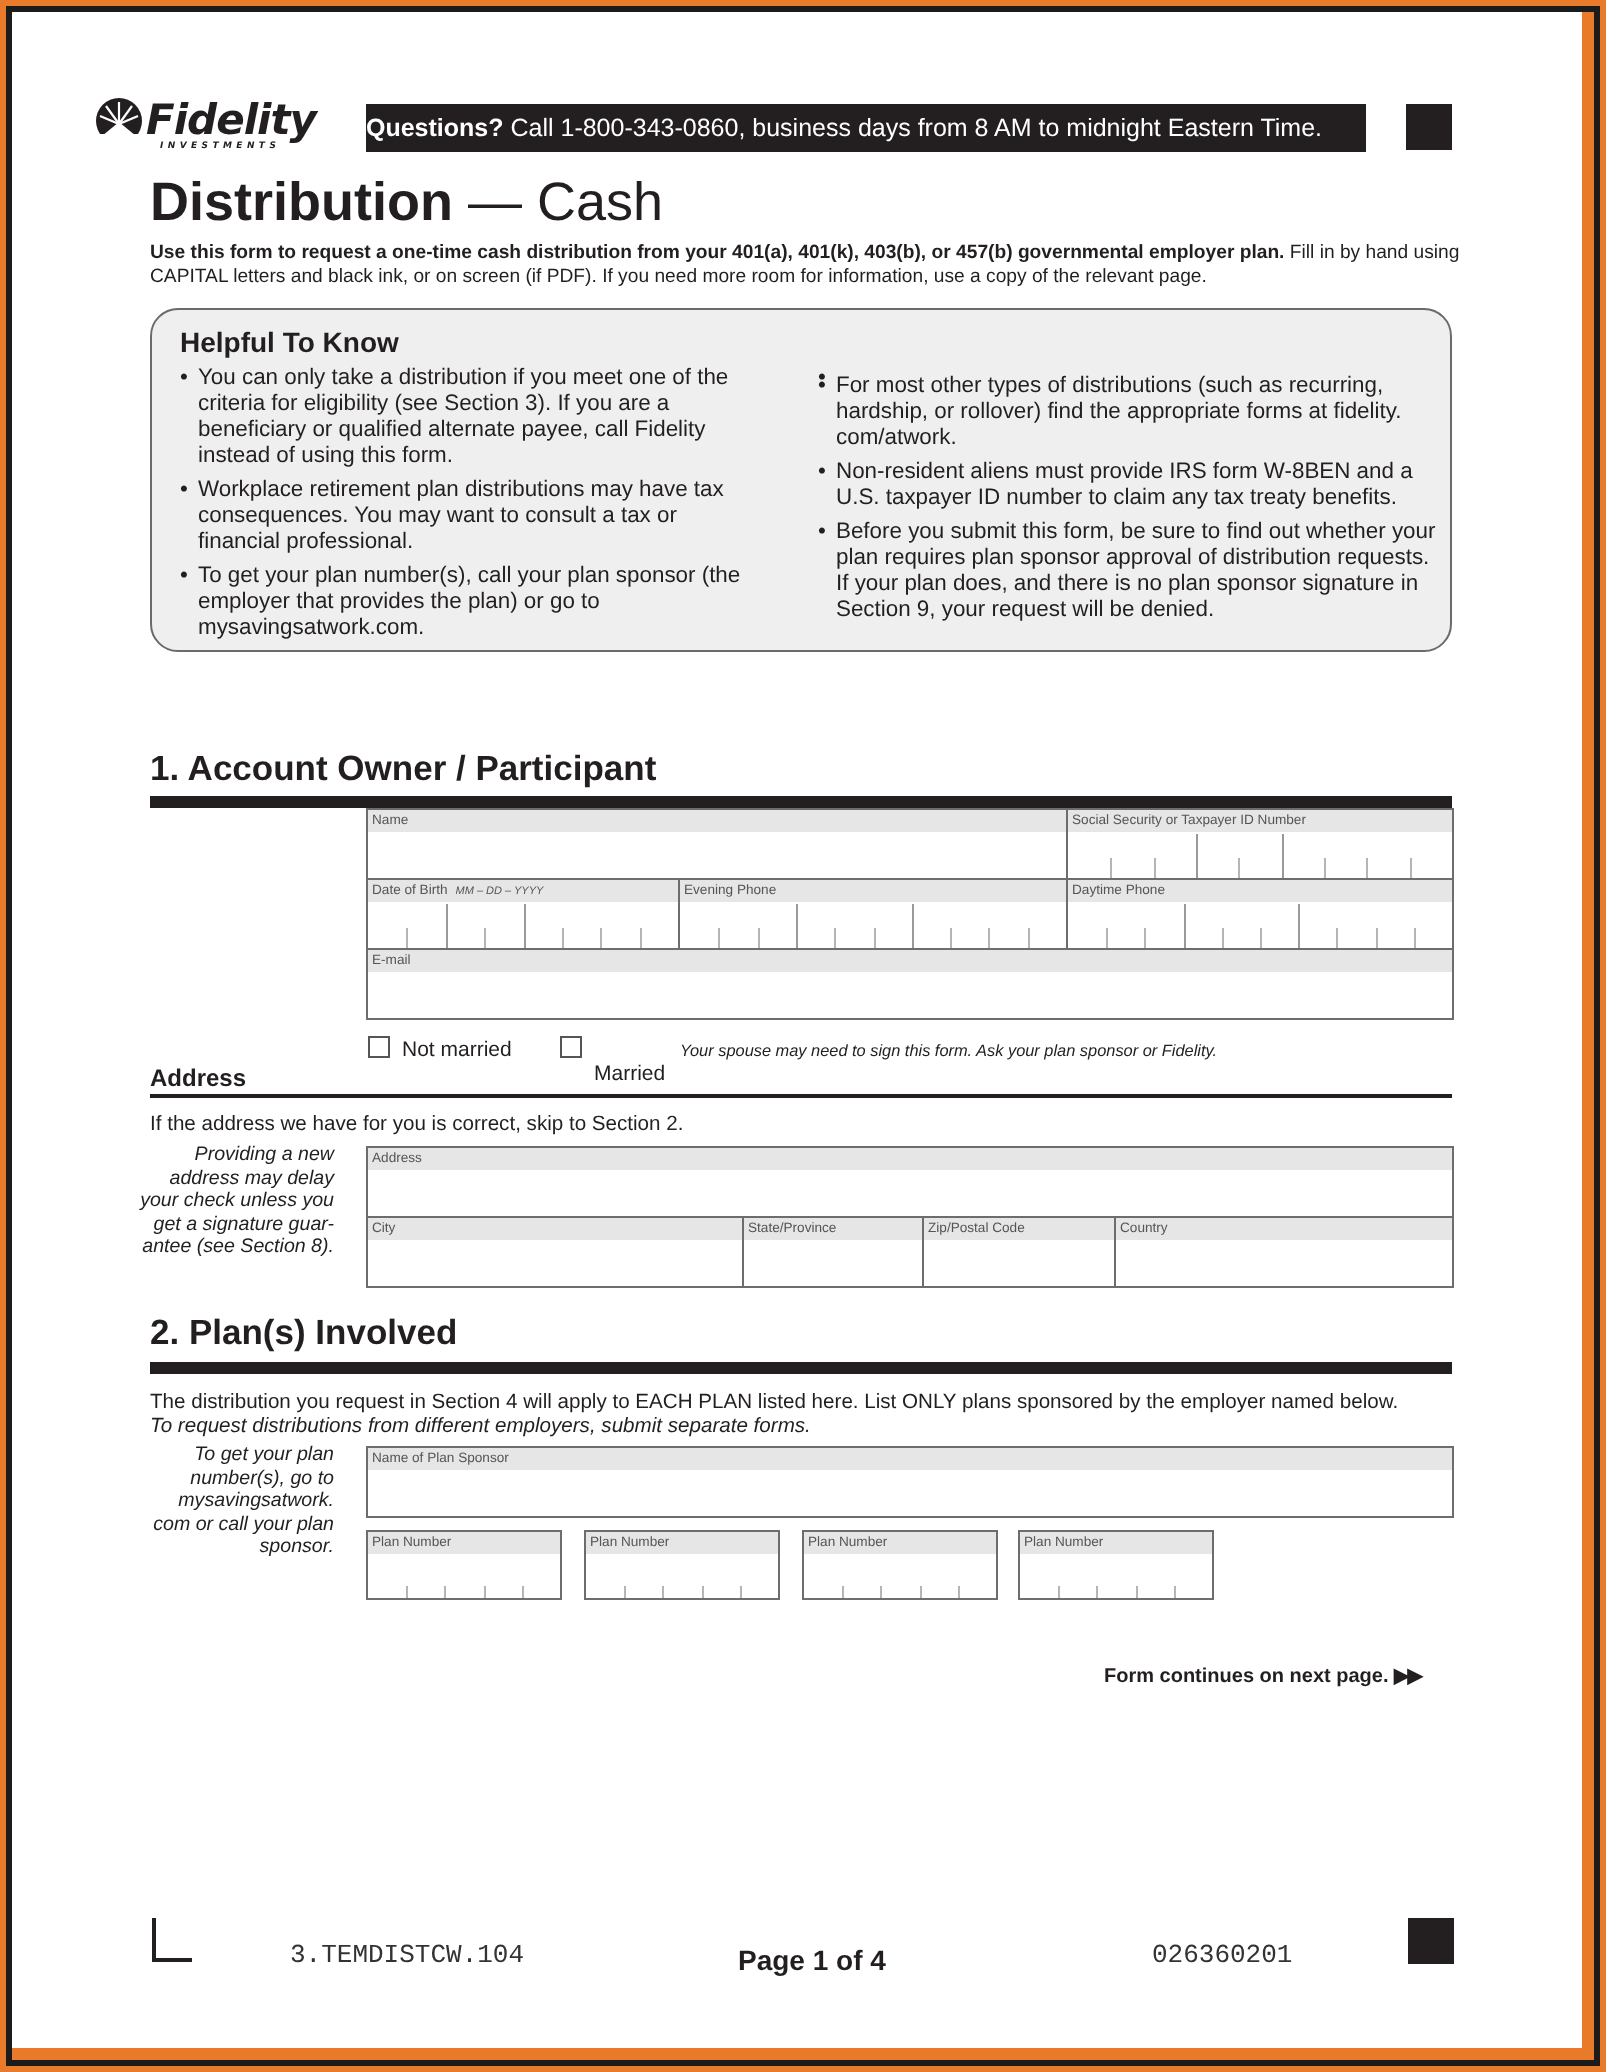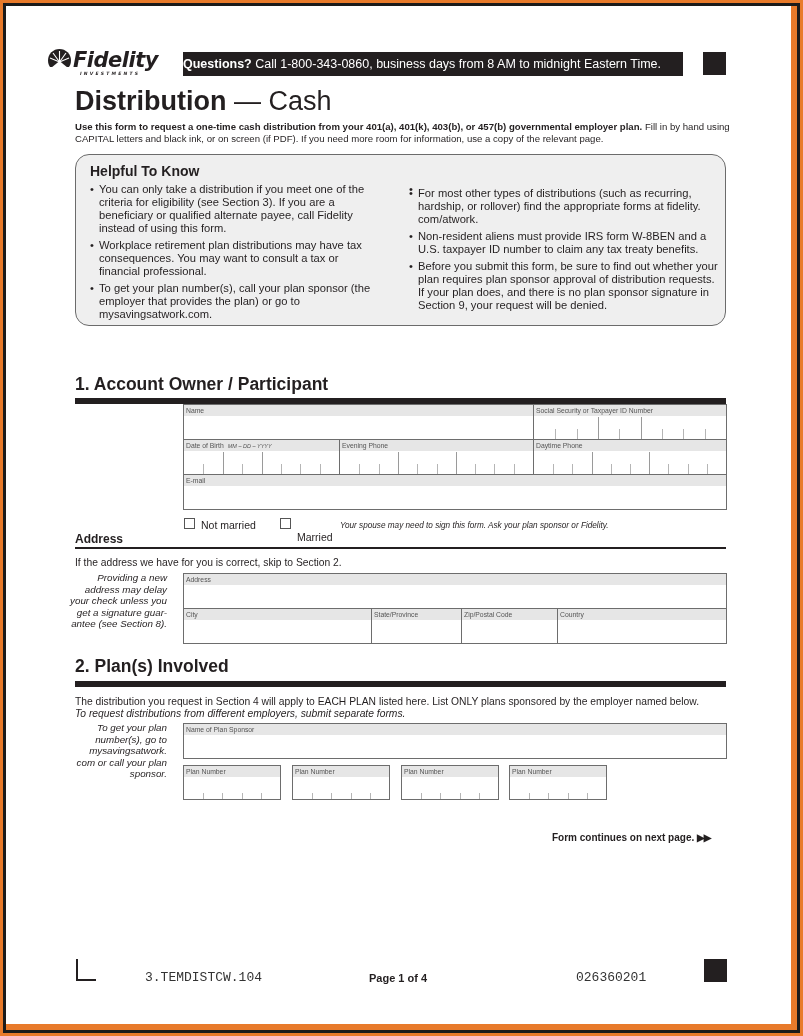--- a/index.html
+++ b/index.html
@@ -53,21 +53,21 @@
   .field .lbl i { font-size: 5.5px; margin-left: 4px; }
   .ticks { position: absolute; left: 0; right: 0; bottom: 0; height: 22px; }
   .tick { position: absolute; bottom: 0; width: 1px; background: #b5b5b5; }
   .checkbox { position: absolute; width: 11px; height: 11px; border: 1px solid #555; box-sizing: border-box; background: #fff; }
   .small { font-size: 10.5px; font-family: "Liberation Sans", sans-serif; white-space: nowrap; }
   .note-i { font-style: italic; font-size: 8.2px; }
   .side-note { font-size: 9.8px; line-height: 11.6px; font-style: italic; text-align: right; font-family: "Liberation Sans", sans-serif; }
   .para { font-size: 10.3px; line-height: 12px; font-family: "Liberation Sans", sans-serif; white-space: nowrap; }
   .continue { font-size: 10px; font-weight: bold; font-family: "Liberation Sans", sans-serif; white-space: nowrap; }
   .mono { font-family: "Liberation Mono", monospace; font-size: 13px; color: #333; white-space: nowrap; }
-  .pagelbl { font-family: "Liberation Sans", sans-serif; font-weight: bold; font-size: 11px; white-space: nowrap; }
+  .pagelbl { font-family: "Liberation Sans", sans-serif; font-weight: bold; font-size: 14px; white-space: nowrap; }
   .l-mark { width: 20px; height: 22px; border-left: 2.5px solid #231f20; border-bottom: 2.5px solid #231f20; box-sizing: border-box; }
 </style>
 </head>
 <body>
 
 <div class="frame">
   <div class="frame-inner"></div>
 </div>
 
 <div class="page">

